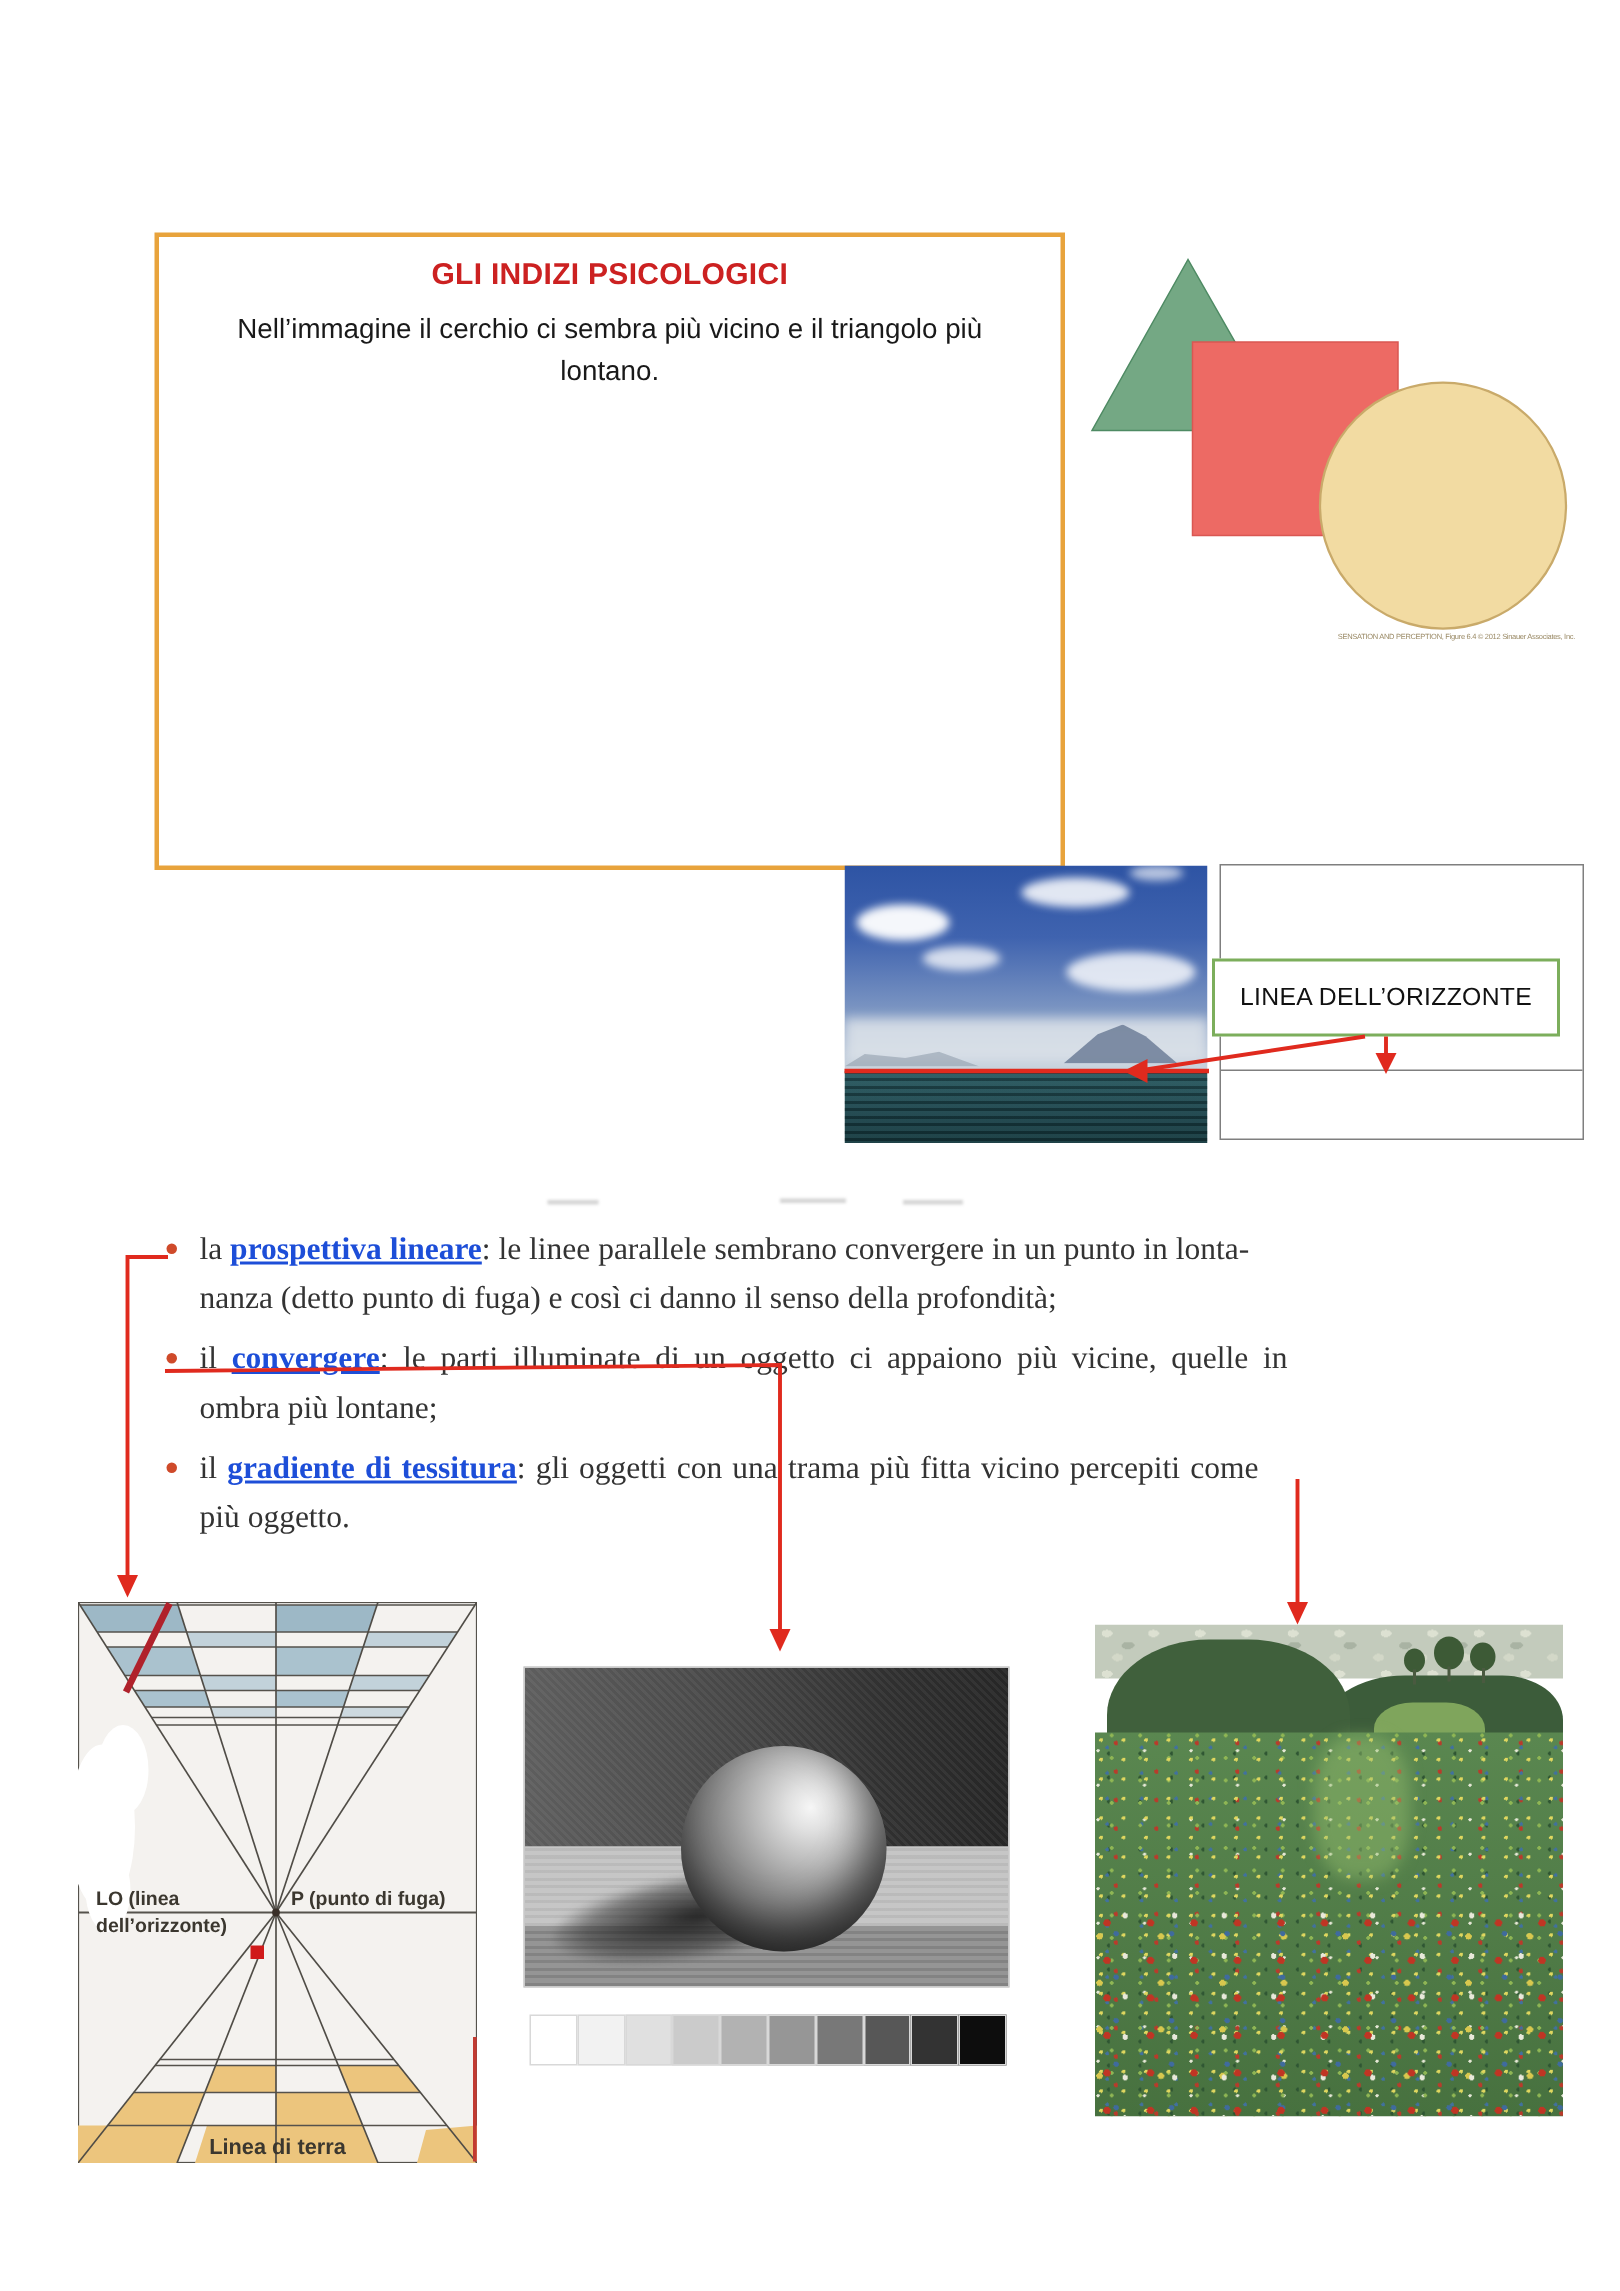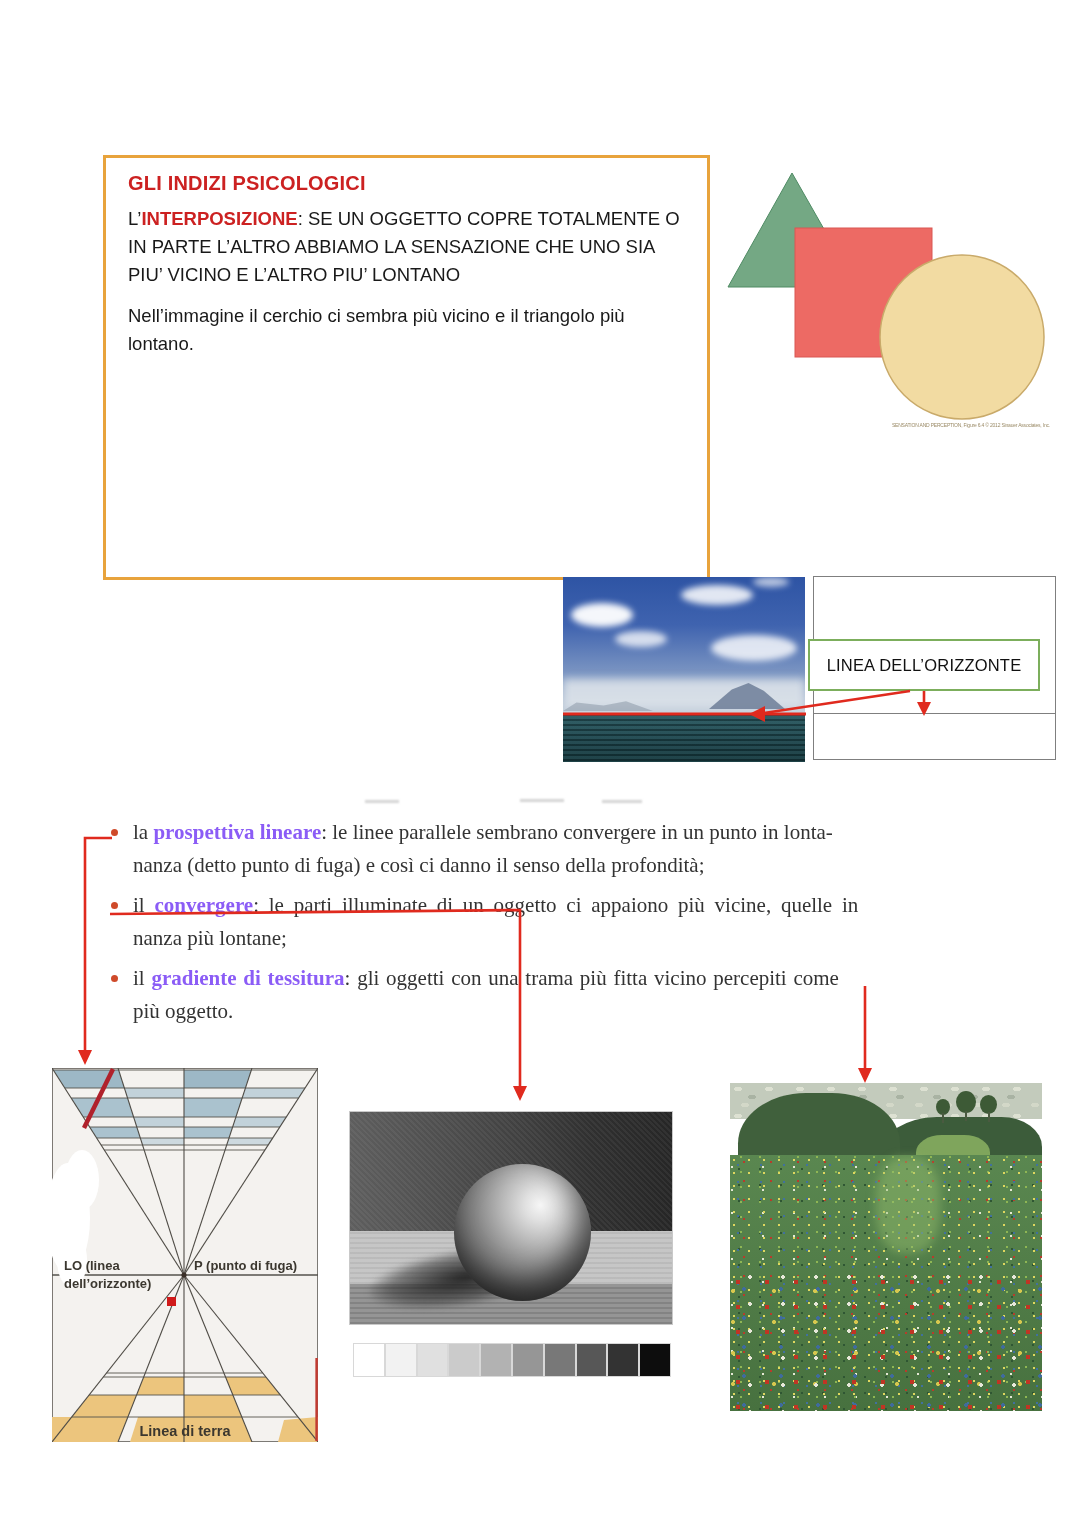--- a/index.html
+++ b/index.html
@@ -1,21 +1,21 @@
 <!DOCTYPE html>
 <html><head>
 <meta charset="utf-8">
 <style>
   html,body{margin:0;padding:0;background:#fff;}
   #page{position:relative;width:1080px;height:1527px;background:#fff;overflow:hidden;
         font-family:"Liberation Sans",sans-serif;}
 
   
   .info-box{position:absolute;left:103px;top:155px;width:607px;height:425px;box-sizing:border-box;
-            border:3px solid #e8a33c;background:#fff;padding:10px 22px;text-align:left;z-index:1;}
+            border:3px solid #e8a33c;background:#fff;padding:10px 22px;text-align:center;z-index:1;}
   .info-box h1{margin:4px 0 10px 0;font-size:20px;color:#cc2121;letter-spacing:.2px;}
   .info-box p{margin:0 0 13px 0;font-size:18.5px;line-height:28px;color:#191919;}
   .info-box .red{color:#cc2121;font-weight:bold;}
   .info-box b{color:#0f0f0f;}
 
   
   .shapes-svg{position:absolute;left:712px;top:166px;z-index:1;}
   .shapes-caption{position:absolute;left:888px;top:422px;width:162px;font-size:5px;color:#9a8a66;
                   text-align:right;letter-spacing:-.2px;z-index:1;}
 
@@ -47,21 +47,21 @@
                  font-size:16.5px;color:#111;z-index:3;letter-spacing:.2px;}
 
   
   .artifact{position:absolute;height:3px;background:#d4d4d4;filter:blur(1px);z-index:1;}
   .a1{left:365px;top:800px;width:34px;} .a2{left:520px;top:799px;width:44px;} .a3{left:602px;top:800px;width:40px;}
 
   
   .bullets{position:absolute;left:95px;top:816px;width:880px;margin:0;padding:0;list-style:none;
            font-family:"Liberation Serif",serif;font-size:21px;line-height:33px;color:#333;z-index:3;}
   .bullets li{position:relative;padding-left:38px;margin:0 0 7px 0;}
-  .bullets b{color:#8b5cf6;}
+  .bullets b{color:#1d4ed8;text-decoration:underline;}
   .bullet-dot{position:absolute;left:16px;top:13px;width:7px;height:7px;border-radius:50%;background:#cf4a2a;}
   .b2 .line1{word-spacing:4.5px;}
   .b3 .line1{word-spacing:1.5px;}
 
   
   .persp{position:absolute;left:52px;top:1068px;z-index:2;}
   .persp text{font-family:"Liberation Sans",sans-serif;font-weight:bold;fill:#3b372f;}
 
   
   .sphere-fig{position:absolute;left:347px;top:1105px;width:328px;height:278px;background:#fff;z-index:2;}
@@ -123,21 +123,20 @@
   
   .red-overlay{position:absolute;left:0;top:0;z-index:10;pointer-events:none;}
 </style>
 </head>
 <body>
 
 <div id="page">
 
   <div class="info-box">
     <h1>GLI INDIZI PSICOLOGICI</h1>
-    <p><span>L’</span><span class="red">INTERPOSIZIONE</span><span>: SE UN OGGETTO COPRE TOTALMENTE O IN PARTE L’ALTRO ABBIAMO LA SENSAZIONE CHE UNO SIA PIU’ VICINO E L’ALTRO PIU’ LONTANO</span></p>
     <p><span>Nell’immagine il cerchio ci sembra più vicino e il triangolo più lontano.</span></p>
   </div>
 
   <svg class="shapes-svg" width="345" height="270" viewBox="0 0 345 270">
     <polygon points="80,7 16,121 145,121" fill="#74a884" stroke="#4e8a63" stroke-width="1"></polygon>
     <rect x="83" y="62" width="137" height="129" fill="#ed6a64" stroke="#d95752" stroke-width="1"></rect>
     <circle cx="250" cy="171" r="82" fill="#f2dba2" stroke="#c9aa6a" stroke-width="1.5"></circle>
   </svg>
   <div class="shapes-caption">SENSATION AND PERCEPTION, Figure 6.4 © 2012 Sinauer Associates, Inc.</div>
 
@@ -165,21 +164,21 @@
 
   <ul class="bullets">
     <li class="b1">
       <span class="bullet-dot"></span>
       <span class="line1"><span>la </span><b>prospettiva lineare</b><span>: le linee parallele sembrano convergere in un punto in lonta-</span></span><br>
       <span class="line2">nanza (detto punto di fuga) e così ci danno il senso della profondità;</span>
     </li>
     <li class="b2">
       <span class="bullet-dot"></span>
       <span class="line1"><span>il </span><b>convergere</b><span>: le parti illuminate di un oggetto ci appaiono più vicine, quelle in</span></span><br>
-      <span class="line2">nanza più lontane;</span>
+      <span class="line2">ombra più lontane;</span>
     </li>
     <li class="b3">
       <span class="bullet-dot"></span>
       <span class="line1"><span>il </span><b>gradiente di tessitura</b><span>: gli oggetti con una trama più fitta vicino percepiti come</span></span><br>
       <span class="line2">più oggetto.</span>
     </li>
   </ul>
 
   <svg class="persp" width="266" height="374" viewBox="0 0 266 374">
     <rect x="0" y="0" width="266" height="374" fill="#f4f2ef" stroke="#55524c" stroke-width="1.5"></rect>

